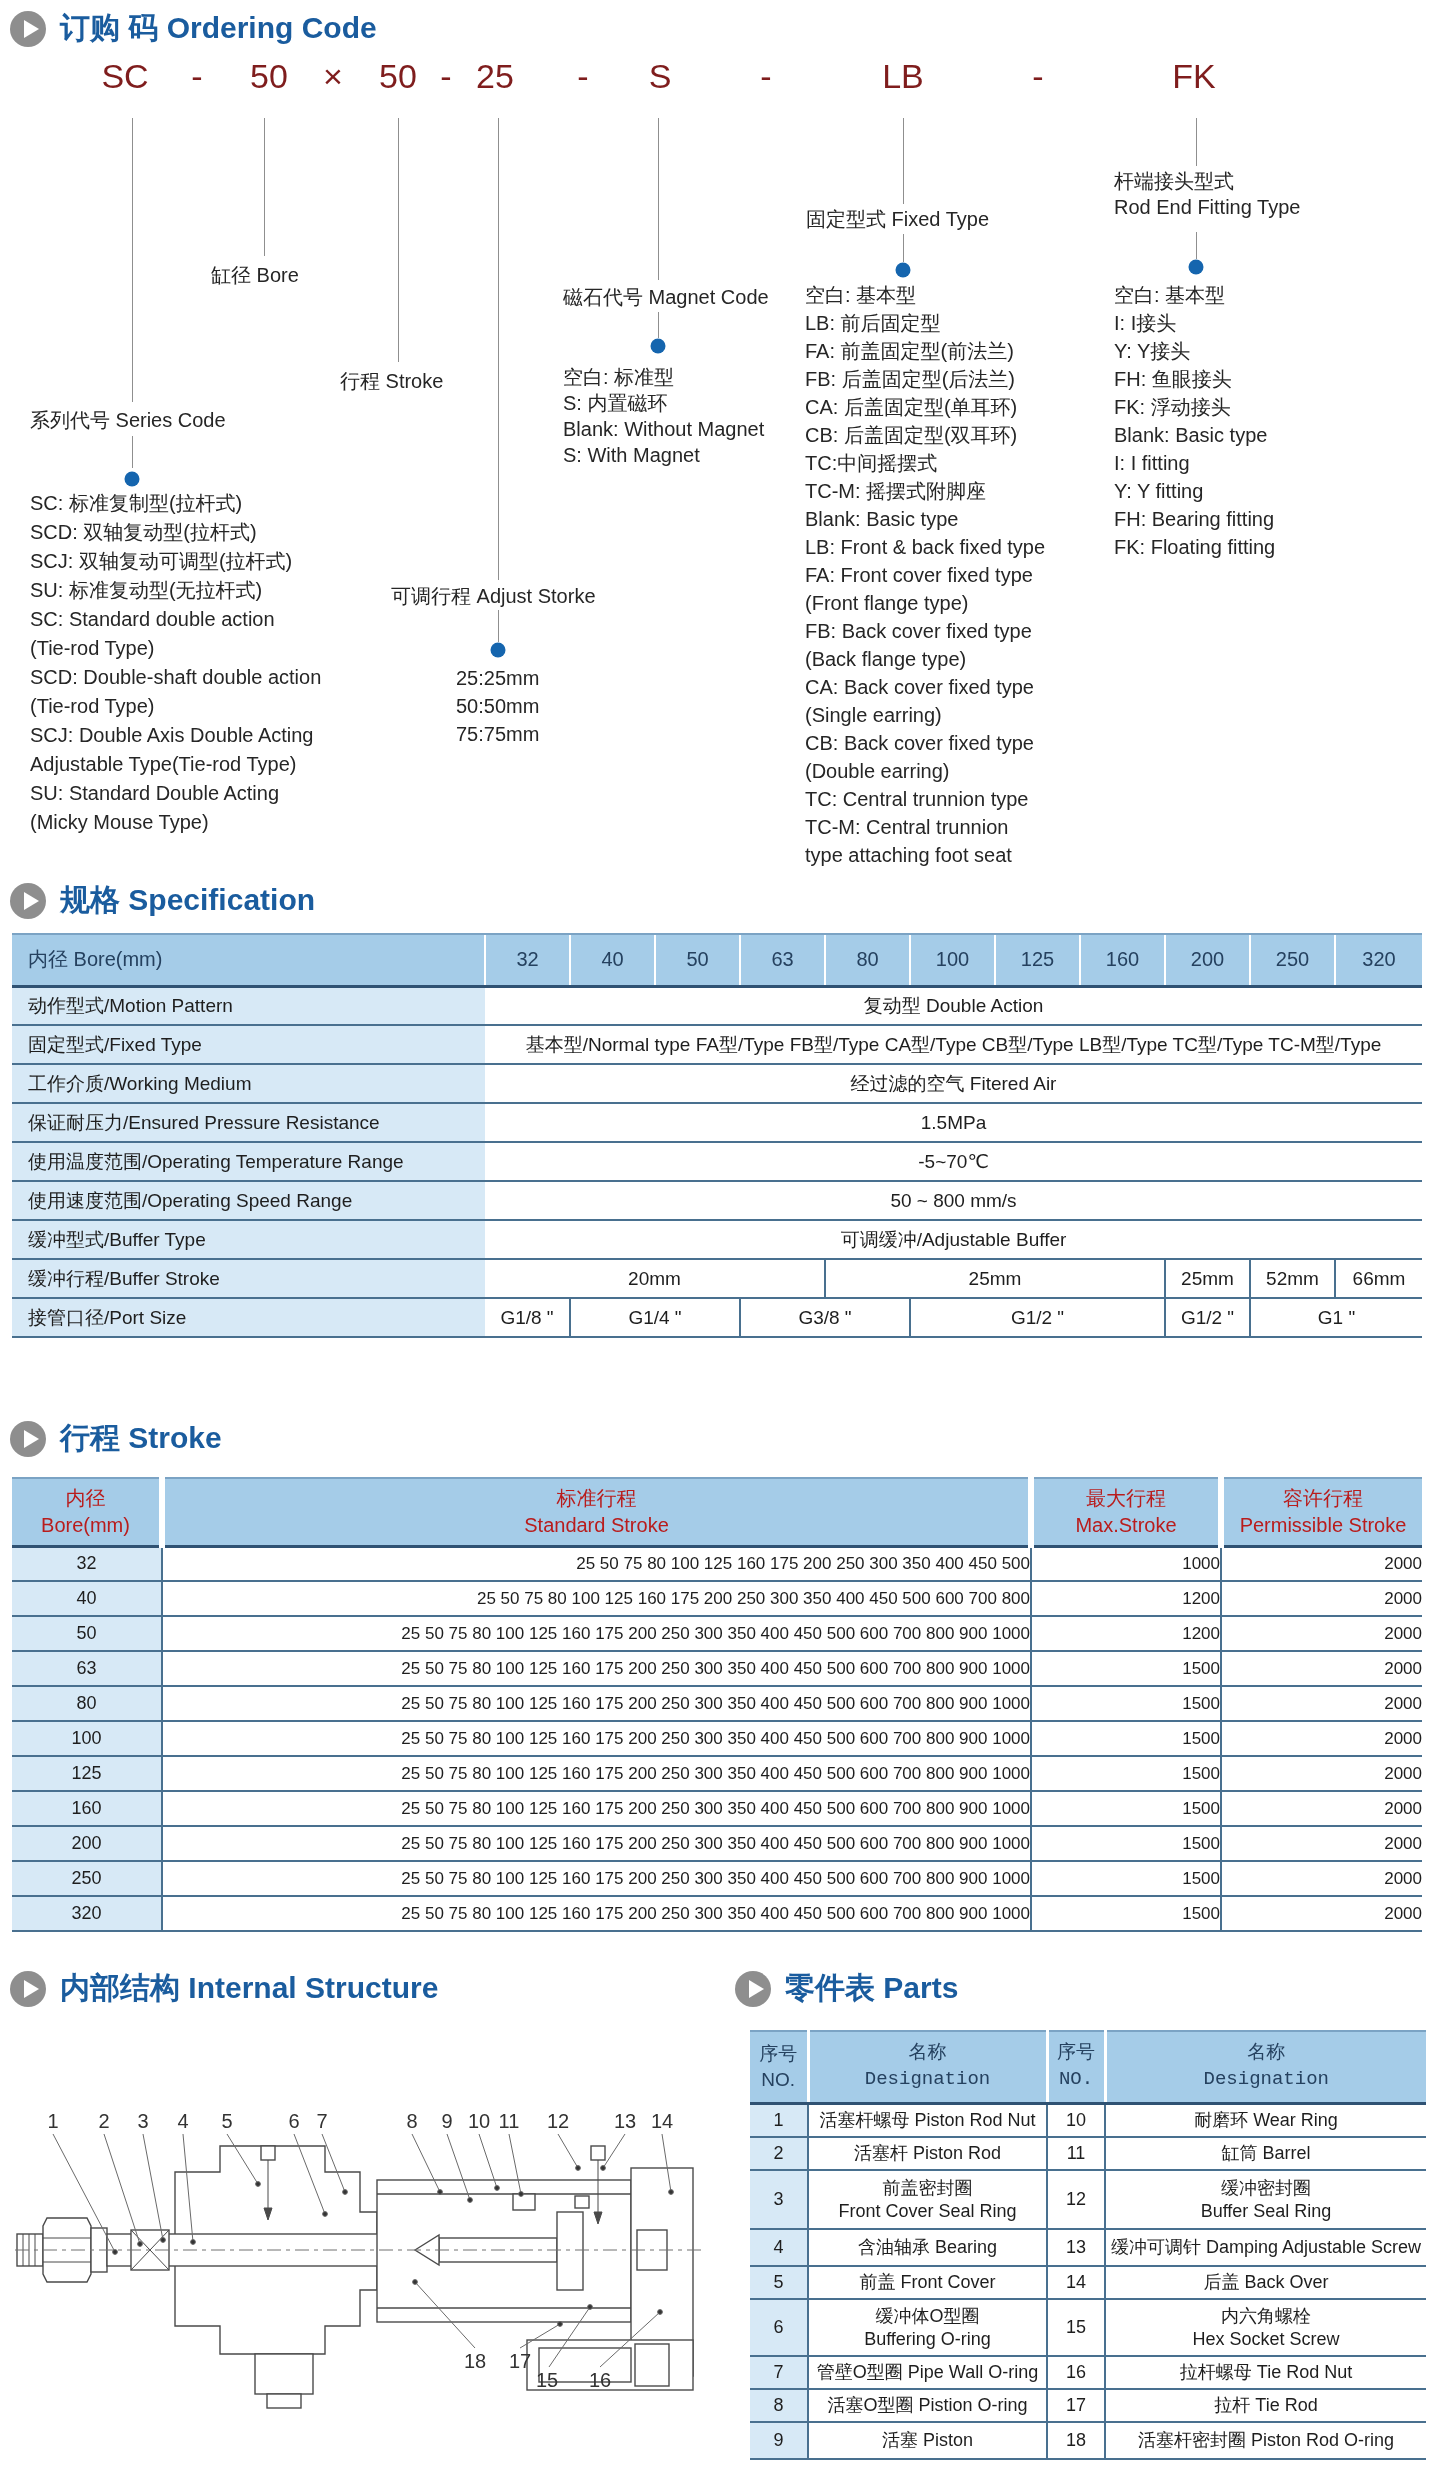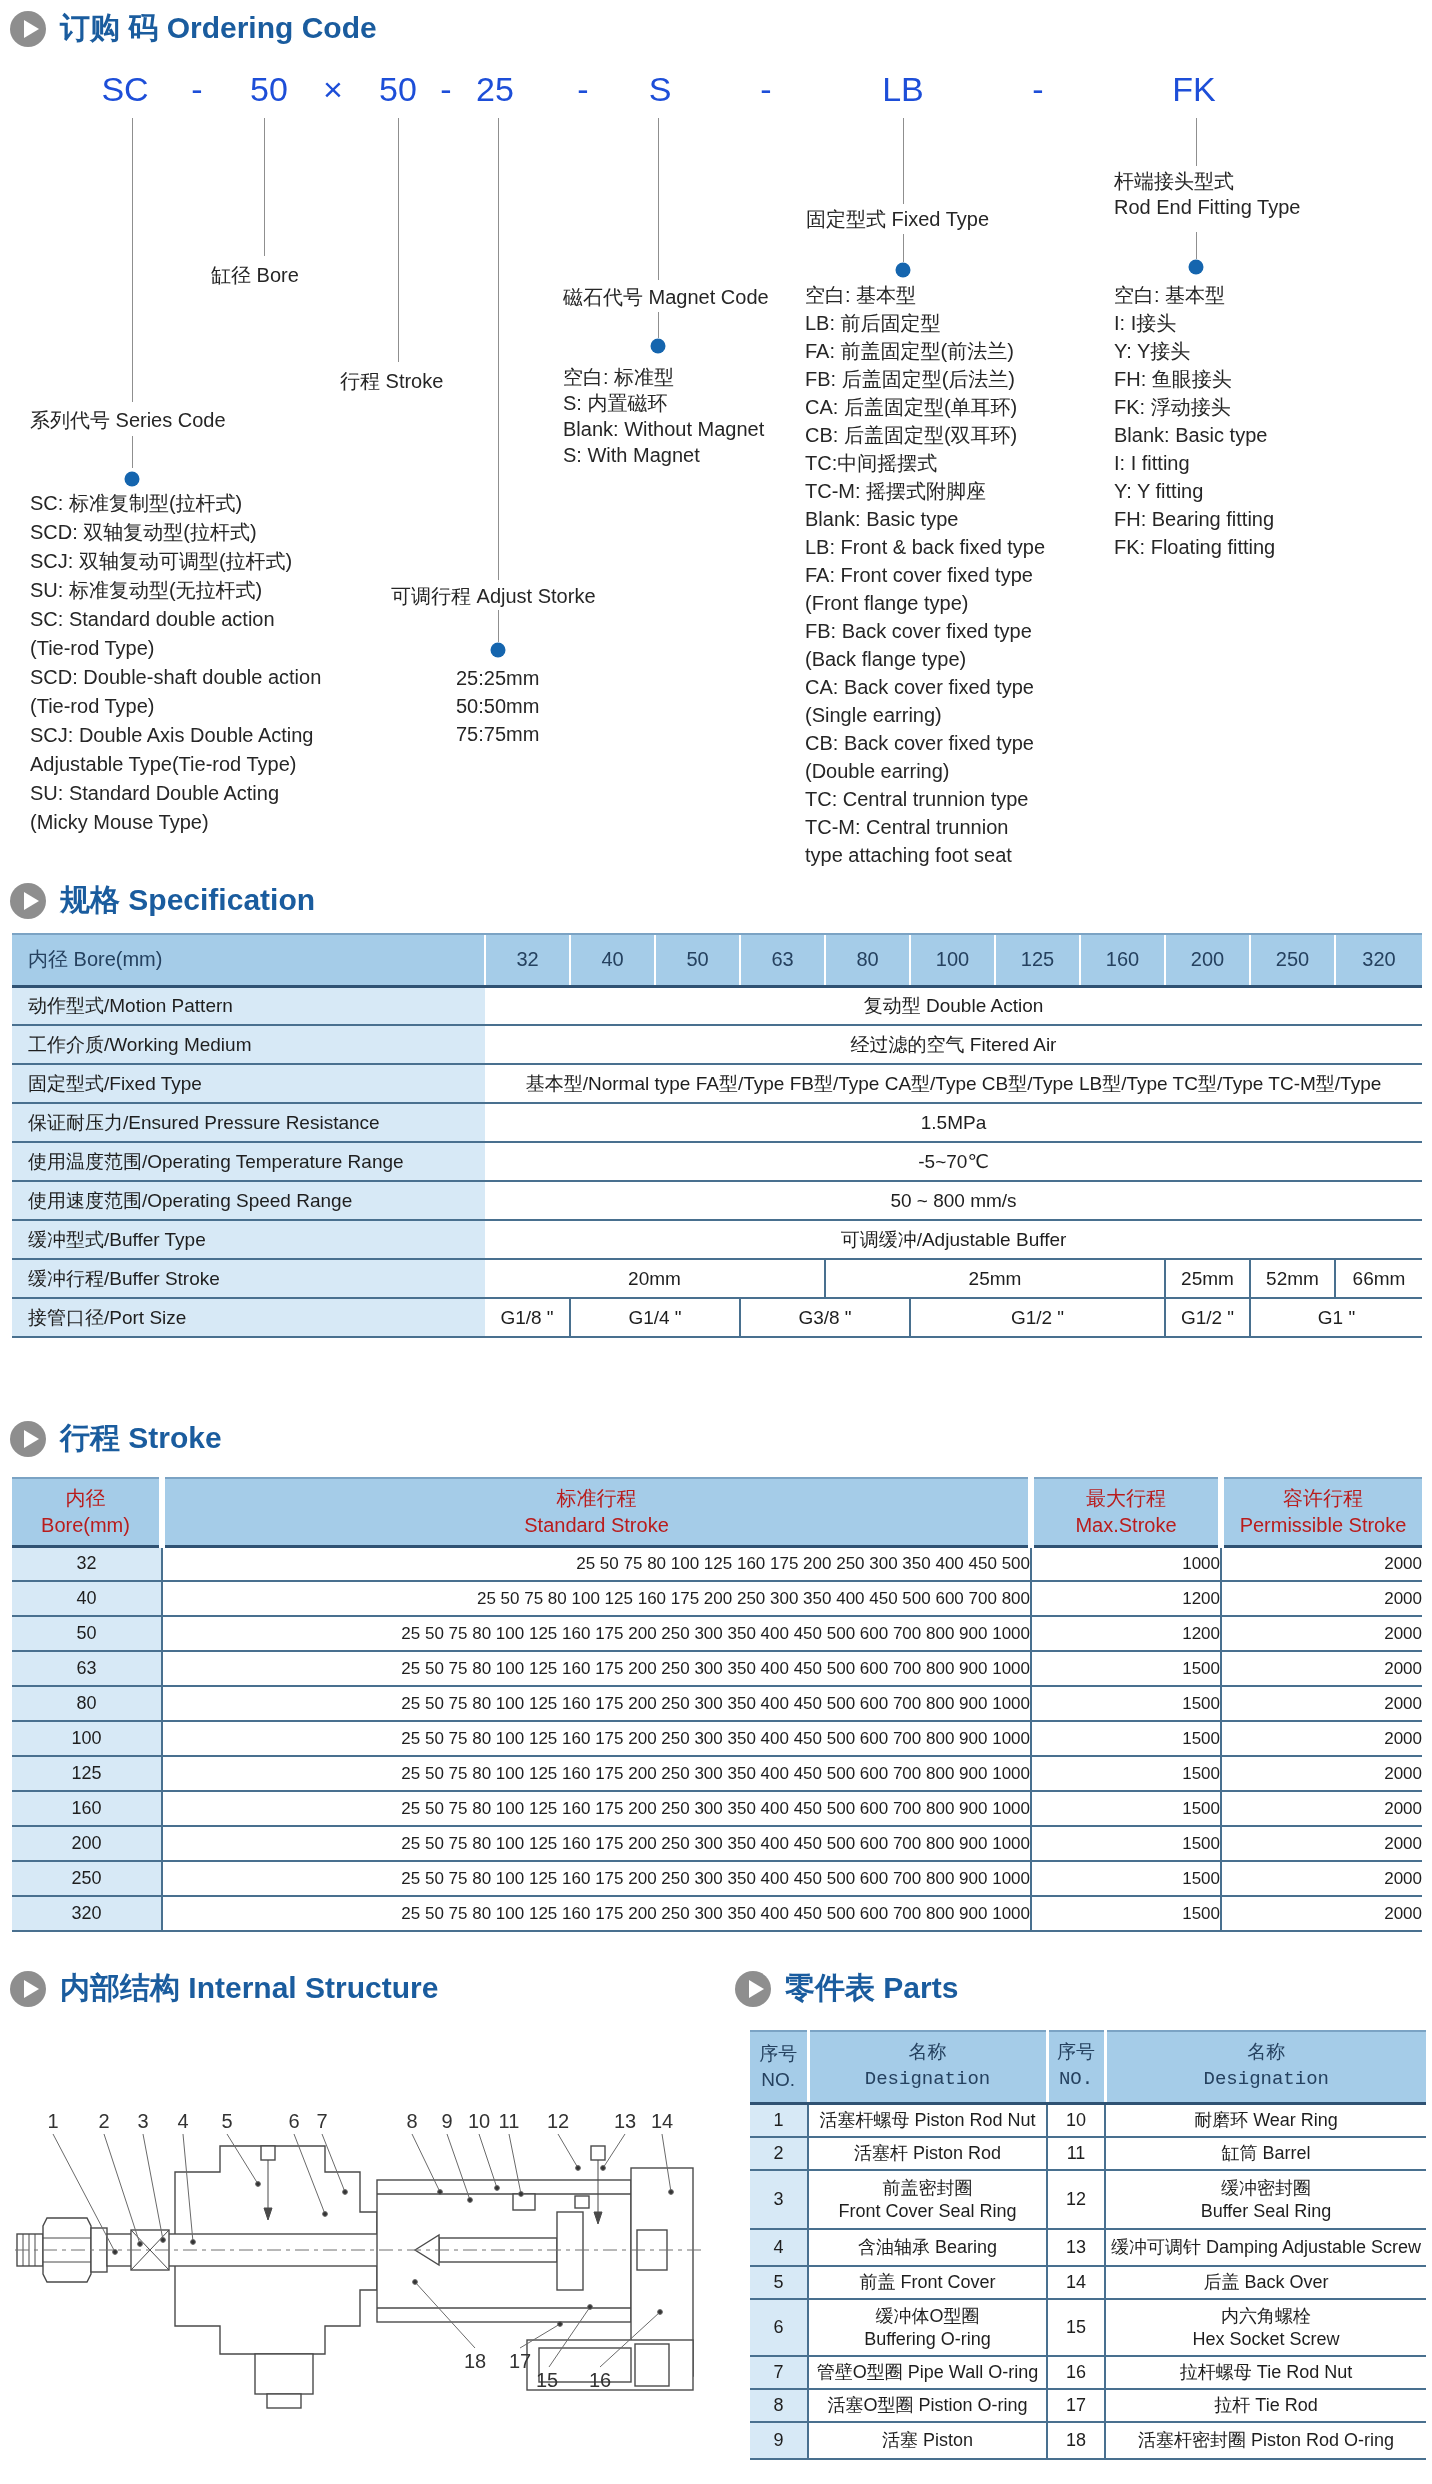--- a/index.html
+++ b/index.html
@@ -8,21 +8,21 @@
   #page { position:relative; width:1432px; height:2484px; background:#fff; overflow:hidden; }
 
   
   .sec-h { position:absolute; display:flex; align-items:center; gap:14px; }
   .play { width:36px; height:36px; border-radius:50%; background:#8e8e8e; position:relative; flex:0 0 36px; }
   .play:after { content:''; position:absolute; left:14px; top:9px; width:0; height:0;
     border-left:15px solid #fff; border-top:9px solid transparent; border-bottom:9px solid transparent; }
   .sec-title { font-size:30px; font-weight:bold; color:#1a5c9e; white-space:nowrap; }
 
   
-  .code-tok { position:absolute; top:70px; font-size:34px; color:#1d4ed8; transform:translateX(-50%); white-space:nowrap; }
+  .code-tok { position:absolute; top:57px; font-size:34px; color:#7f1d1d; transform:translateX(-50%); white-space:nowrap; }
   .vline { position:absolute; width:1px; background:#8f8f8f; }
   .odot { position:absolute; width:15px; height:15px; border-radius:50%; background:#1565ae; transform:translate(-50%,-50%); }
   .olabel { position:absolute; font-size:20px; color:#262626; white-space:nowrap; }
   .olist { position:absolute; font-size:20px; color:#262626; white-space:nowrap; }
   .olist div { white-space:nowrap; }
   .lh29 div { line-height:29px; } .lh28 div { line-height:28px; } .lh26 div { line-height:26px; }
 
   
   table { border-collapse:collapse; table-layout:fixed; }
   td { padding:0; text-align:center; vertical-align:middle; overflow:hidden; }
@@ -213,26 +213,26 @@
       <td>160</td>
       <td>200</td>
       <td>250</td>
       <td>320</td>
     </tr>
     <tr class="r">
       <td class="lab">动作型式/Motion Pattern</td>
       <td colspan="11">复动型 Double Action</td>
     </tr>
     <tr class="r">
+      <td class="lab">固定型式/Fixed Type</td>
+      <td colspan="11">基本型/Normal type FA型/Type FB型/Type CA型/Type CB型/Type LB型/Type TC型/Type TC-M型/Type</td>
+    </tr>
+    <tr class="r">
       <td class="lab">工作介质/Working Medium</td>
       <td colspan="11">经过滤的空气 Fitered Air</td>
-    </tr>
-    <tr class="r">
-      <td class="lab">固定型式/Fixed Type</td>
-      <td colspan="11">基本型/Normal type FA型/Type FB型/Type CA型/Type CB型/Type LB型/Type TC型/Type TC-M型/Type</td>
     </tr>
     <tr class="r">
       <td class="lab">保证耐压力/Ensured Pressure Resistance</td>
       <td colspan="11">1.5MPa</td>
     </tr>
     <tr class="r">
       <td class="lab">使用温度范围/Operating Temperature Range</td>
       <td colspan="11">-5~70℃</td>
     </tr>
     <tr class="r">

